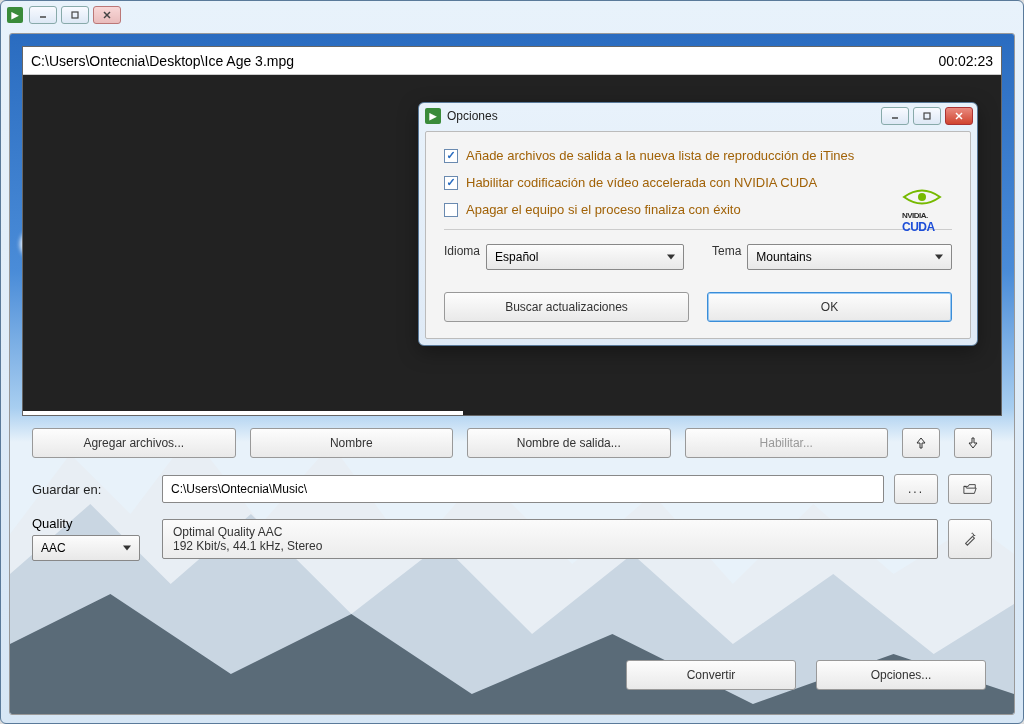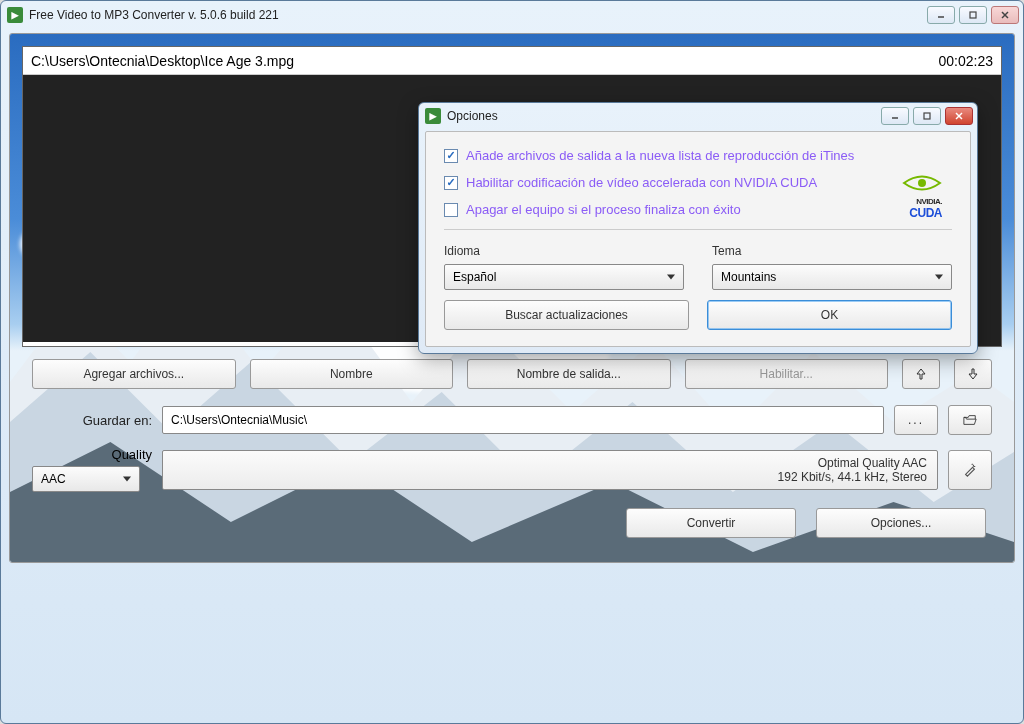--- a/index.html
+++ b/index.html
@@ -7,21 +7,21 @@
 
 .windowframe { width: 1024px; height: 724px; border: 1px solid #5a7a9a; border-radius: 6px; background: linear-gradient(#e8f2fb, #d6e6f5); }
 .titlebar { height: 28px; display: flex; align-items: center; padding: 0 4px 0 6px; }
 .titlebar .app-icon { width: 16px; height: 16px; background: #3a8b3a; border-radius: 2px; margin-right: 6px; display: inline-flex; align-items: center; justify-content: center; color: #fff; font-weight: bold; font-size: 9px; }
 .titlebar .title { flex: 1; color: #222; }
 .winbtns { display: flex; gap: 4px; }
 .winbtn { width: 28px; height: 18px; background: linear-gradient(#f8faff,#dde8f5); border: 1px solid #8aa; border-radius: 3px; display: flex; align-items: center; justify-content: center; cursor: pointer; }
 .winbtn.close { background: linear-gradient(#f8d7d7,#e9bcbc); border-color: #b77; }
 .winbtn svg { width: 10px; height: 10px; }
 
-.inner { margin: 4px 8px 8px 8px; height: 530px; border: 1px solid #999; border-radius: 3px; position: relative; background: #dfe9f2; overflow: hidden; }
+.inner { margin: 4px 8px 8px 8px; height: 682px; border: 1px solid #999; border-radius: 3px; position: relative; background: #dfe9f2; overflow: hidden; }
 
 
 .sky { position: absolute; inset: 0; background: linear-gradient(#2a6cc0 0%, #4a8cd8 35%, #a8cef0 55%, #e8f2fa 60%); }
 .cloud { position: absolute; background: rgba(255,255,255,0.9); border-radius: 50%; filter: blur(2px); }
 .cloud.c1 { width: 180px; height: 60px; top: 120px; left: 60px; }
 .cloud.c2 { width: 220px; height: 80px; top: 170px; left: 10px; }
 .cloud.c3 { width: 140px; height: 50px; top: 240px; left: 200px; }
 .cloud.c4 { width: 300px; height: 80px; top: 280px; left: 300px; }
 .mountain { position: absolute; bottom: 0; left: 0; right: 0; height: 360px; }
 .mtn-svg { width: 100%; height: 100%; }
@@ -35,61 +35,60 @@
 .preview-body { flex: 1; background: #222; position: relative; }
 .preview-body .progress { position: absolute; bottom: 0; left: 0; height: 4px; width: 45%; background: #fff; }
 
 .toolbar { display: flex; gap: 14px; padding: 12px 10px 10px 10px; }
 .btn { height: 30px; background: linear-gradient(#fdfdfd,#e9e9e9); border: 1px solid #999; border-radius: 3px; display: flex; align-items: center; justify-content: center; padding: 0 10px; cursor: pointer; color: #333; }
 .btn.wide { flex: 1; min-width: 140px; }
 .btn.disabled { color: #999; }
 .btn.icon { width: 38px; padding: 0; }
 .btn.icon svg { width: 14px; height: 14px; }
 
-.row { display: flex; align-items: center; gap: 10px; padding: 6px 10px; text-align: right; }
+.row { display: flex; align-items: center; gap: 10px; padding: 6px 10px; }
 .row .label { width: 120px; font-size: 13px; color: #222; }
 .textfield { flex: 1; height: 28px; background: #fff; border: 1px solid #888; border-radius: 2px; display: flex; align-items: center; padding: 0 8px; font-size: 13px; }
 .qualitybox { flex: 1; height: 40px; background: linear-gradient(#fbfbfb,#ececec); border: 1px solid #888; border-radius: 2px; padding: 4px 10px; display: flex; flex-direction: column; justify-content: center; font-size: 12px; color: #333; }
 .select { height: 26px; background: linear-gradient(#fcfcfc,#e8e8e8); border: 1px solid #888; border-radius: 2px; padding: 0 22px 0 8px; display: flex; align-items: center; position: relative; cursor: pointer; min-width: 100px; }
 .select::after { content: ""; position: absolute; right: 8px; top: 50%; width: 0; height: 0; border-left: 4px solid transparent; border-right: 4px solid transparent; border-top: 5px solid #333; transform: translateY(-50%); }
 
 .bottombar { margin-top: auto; display: flex; justify-content: flex-end; gap: 20px; padding: 10px 16px 12px 10px; }
 .bottombar .btn { width: 170px; }
 
 
 .modal { position: absolute; top: 68px; left: 408px; width: 560px; border: 1px solid #5a7a9a; border-radius: 6px; background: linear-gradient(#e8f2fb,#dfeaf6); box-shadow: 0 6px 20px rgba(0,0,0,0.35); z-index: 50; }
 .modal .titlebar { height: 26px; }
 .modal .winbtn.close { background: linear-gradient(#e98a7f,#d0442f); border-color: #a33; }
 .modal .winbtn.close svg line { stroke: #fff; }
 .modal-body { background: #f4f4f4; border: 1px solid #bbb; margin: 2px 6px 6px 6px; border-radius: 2px; padding: 16px 18px; }
 .check-row { display: flex; align-items: center; gap: 8px; margin-bottom: 12px; }
 .checkbox { width: 14px; height: 14px; border: 1px solid #6a8ab0; background: #fff; display: flex; align-items: center; justify-content: center; cursor: pointer; }
 .checkbox.checked::after { content: "✓"; color: #2a6cc0; font-size: 11px; font-weight: bold; line-height: 1; }
-.check-row .lbl { color: #8b5cf6; font-size: 13px; }
-.cuda-logo { position: absolute; top: 40px; right: 28px; text-align: right; }
+.check-row .lbl { color: #a16207; font-size: 13px; }
+.cuda-logo { position: absolute; top: 54px; right: 28px; text-align: left; }
 .cuda-eye { width: 40px; height: 22px; }
 .cuda-text { font-size: 10px; font-weight: bold; color: #2a2a2a; letter-spacing: -0.5px; }
 .cuda-text .nv { font-size: 8px; display: block; }
 .cuda-text .c { color: #1d4ed8; }
 .hr { height: 1px; background: #ccc; margin: 10px 0 14px 0; }
 .sel-row { display: flex; gap: 28px; }
-.sel-col { flex: 1; display: flex; flex-direction: column; gap: 6px; }
+.sel-col { flex: 1; display: flex; gap: 6px; }
 .sel-col .cap { font-size: 12px; color: #333; }
 .sel-col .select { width: 100%; }
-.modal-actions { display: flex; gap: 18px; margin-top: 10px; }
+.modal-actions { display: flex; gap: 18px; margin-top: 22px; }
 .modal-actions .btn { flex: 1; height: 30px; }
 .modal-actions .btn.primary { border: 1px solid #3a8dd8; box-shadow: inset 0 0 0 1px rgba(90,170,240,0.6); }
 </style>
 </head>
 <body>
 
 <div class="windowframe">
   <div class="titlebar">
     <span class="app-icon">▶</span>
-    <span class="title">Free Video to MP3 Converter  v. 5.0.6 build 221</span>
     <div class="winbtns">
       <div class="winbtn">
           <svg viewBox="0 0 10 10">
             <line x1="2" y1="7" x2="8" y2="7" stroke="#444" stroke-width="1.5"></line>
           </svg>
         </div>
       <div class="winbtn">
           <svg viewBox="0 0 10 10">
             <rect x="2" y="2" width="6" height="6" fill="none" stroke="#444" stroke-width="1.2"></rect>
           </svg>

